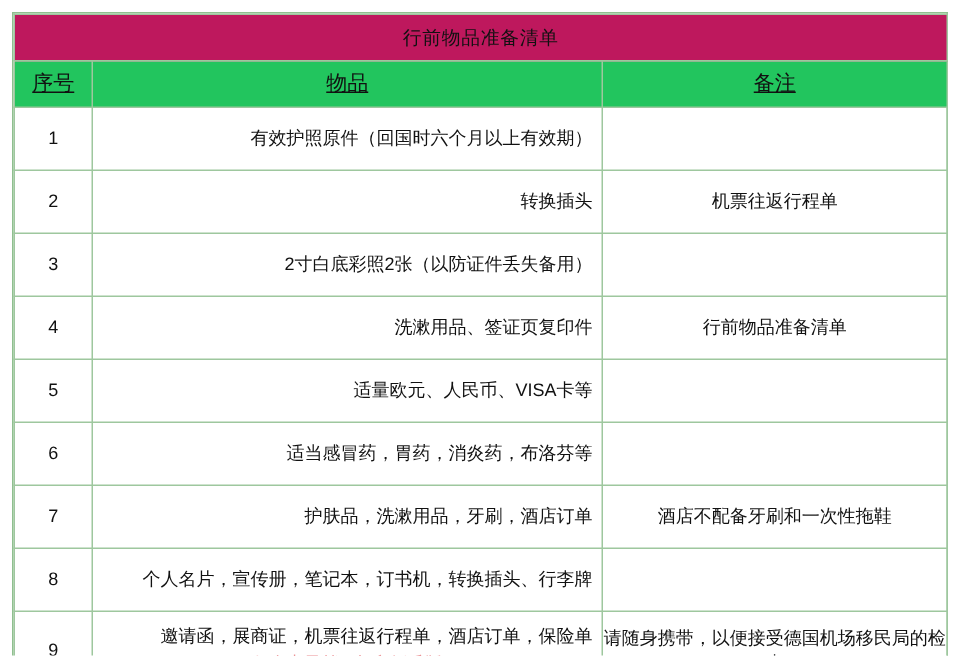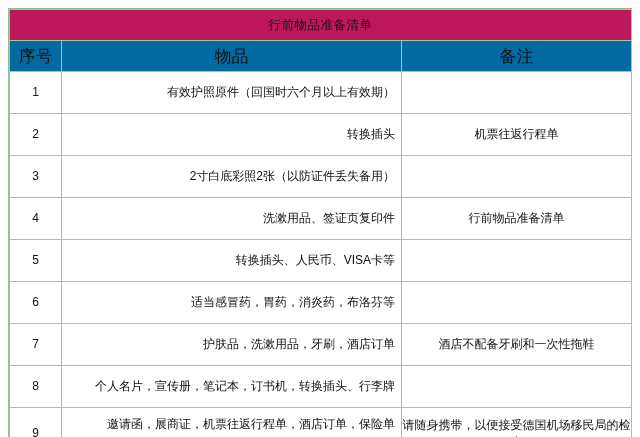--- a/index.html
+++ b/index.html
@@ -34,24 +34,25 @@
   }
   .title-row td {
     background: #be185d;
     height: 30px;
     font-size: 12.5px;
     font-weight: normal;
     color: #111;
     letter-spacing: 0.5px;
   }
   .header-row td {
-    background: #0369a1;
+    background: #22c55e;
     height: 30px;
-    font-size: 17px;
+    font-size: 14px;
     color: #111;
+    text-decoration: underline;
   }
   .col-no { width: 52px; }
   .col-item { width: 340px; }
   .col-note { width: 230px; }
 
   .data-row td {
     height: 41px;
     font-size: 12px;
     color: #111;
     line-height: 1.45;
@@ -137,21 +138,21 @@
             <span class="item-main">洗漱用品、签证页复印件</span>
           </div>
         </td>
         <td class="note-cell">行前物品准备清单</td>
       </tr>
 
       <tr class="data-row">
         <td class="no-cell">5</td>
         <td>
           <div class="cell-inner">
-            <span class="item-main">转换插头、人民币、VISA卡等</span>
+            <span class="item-main">适量欧元、人民币、VISA卡等</span>
           </div>
         </td>
         <td class="note-cell"></td>
       </tr>
 
       <tr class="data-row">
         <td class="no-cell">6</td>
         <td>
           <div class="cell-inner">
             <span class="item-main">适当感冒药，胃药，消炎药，布洛芬等</span>

